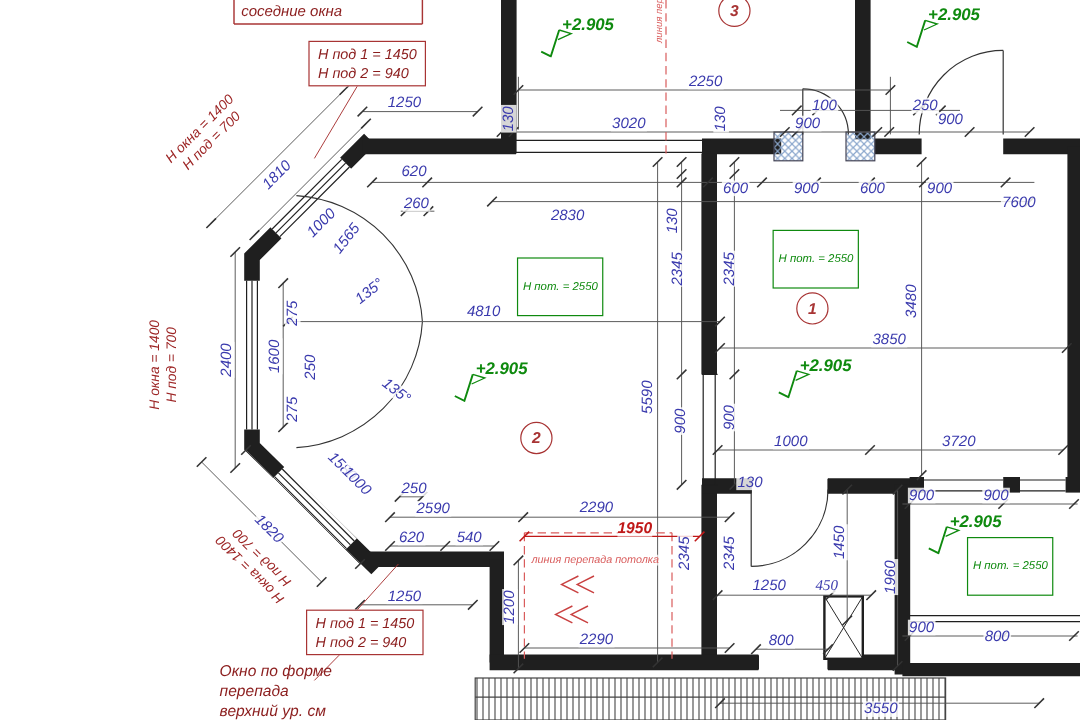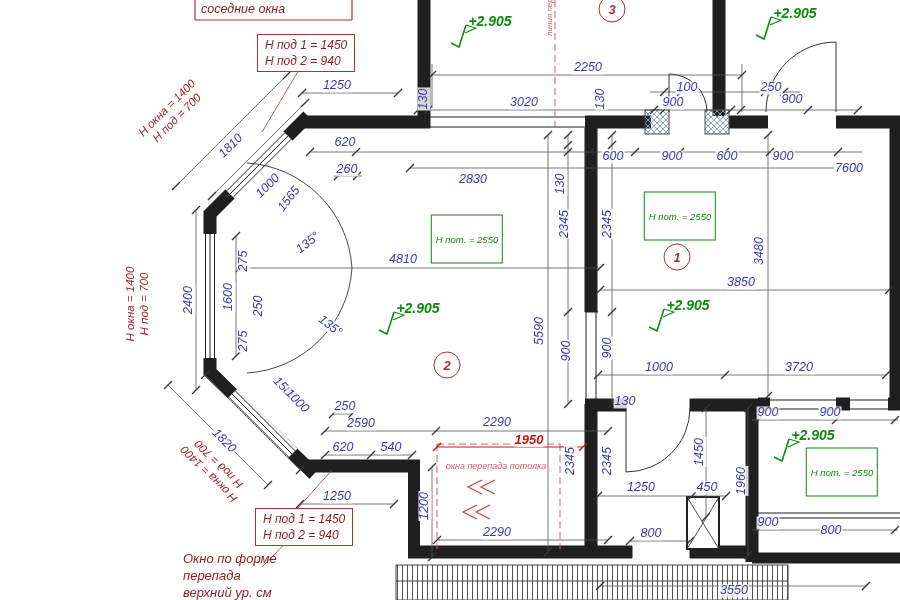--- a/index.html
+++ b/index.html
@@ -323,36 +323,36 @@
       <span class="lbl dim" style="left: 285px; top: 389px; transform: translate(-50%, -50%) rotate(45deg);">1580</span>
       <span class="lbl dim" style="left: 297px; top: 401px; transform: translate(-50%, -50%) rotate(45deg);">1000</span>
       <span class="lbl dim" style="left: 224px; top: 441px; transform: translate(-50%, -50%) rotate(45deg);">1820</span>
       <span class="lbl dim" style="left: 345px; top: 407px; transform: translate(-50%, -50%);">250</span>
       <span class="lbl dim" style="left: 361px; top: 424px; transform: translate(-50%, -50%);">2590</span>
       <span class="lbl dim" style="left: 497px; top: 423px; transform: translate(-50%, -50%);">2290</span>
       <span class="lbl dim" style="left: 343px; top: 448px; transform: translate(-50%, -50%);">620</span>
       <span class="lbl dim" style="left: 391px; top: 448px; transform: translate(-50%, -50%);">540</span>
       <span class="lbl dim" style="left: 625px; top: 402px; transform: translate(-50%, -50%);">130</span>
       <span class="lbl dim" style="left: 641px; top: 488px; transform: translate(-50%, -50%);">1250</span>
-      <span class="lbl dim" style="left: 707px; top: 488px; transform: translate(-50%, -50%);">450</span>
+      <span class="lbl dim" style="left: 689px; top: 488px; transform: translate(-50%, -50%); font-family: Liberation Serif, serif;">450</span>
       <span class="lbl dim" style="left: 700px; top: 452px; transform: translate(-50%, -50%) rotate(-90deg);">1450</span>
       <span class="lbl dim" style="left: 742px; top: 481px; transform: translate(-50%, -50%) rotate(-90deg);">1960</span>
       <span class="lbl dim" style="left: 768px; top: 413px; transform: translate(-50%, -50%);">900</span>
       <span class="lbl dim" style="left: 830px; top: 413px; transform: translate(-50%, -50%);">900</span>
       <span class="lbl dim" style="left: 337px; top: 497px; transform: translate(-50%, -50%);">1250</span>
       <span class="lbl dim" style="left: 425px; top: 506px; transform: translate(-50%, -50%) rotate(-90deg);">1200</span>
       <span class="lbl dim" style="left: 571px; top: 461px; transform: translate(-50%, -50%) rotate(-90deg);">2345</span>
       <span class="lbl dim" style="left: 608px; top: 461px; transform: translate(-50%, -50%) rotate(-90deg);">2345</span>
       <span class="lbl dim" style="left: 497px; top: 533px; transform: translate(-50%, -50%);">2290</span>
       <span class="lbl dim" style="left: 651px; top: 534px; transform: translate(-50%, -50%);">800</span>
       <span class="lbl dim" style="left: 768px; top: 523px; transform: translate(-50%, -50%);">900</span>
       <span class="lbl dim" style="left: 831px; top: 531px; transform: translate(-50%, -50%);">800</span>
       <span class="lbl dim" style="left: 734px; top: 591px; transform: translate(-50%, -50%);">3550</span>
       <span class="lbl dim-red" style="left: 489px; top: 440px; transform: translate(-50%, -50%); margin-left: 40px;">1950</span>
-      <span class="lbl red-small" style="left: 496px; top: 467px; transform: translate(-50%, -50%);">окна перепада потолка</span>
+      <span class="lbl red-small" style="left: 496px; top: 467px; transform: translate(-50%, -50%);">линия перепада потолка</span>
       <span class="lbl red-tiny" style="left: 550px; top: 16px; transform: translate(-50%, -50%) rotate(-90deg);">линия пер.</span>
       <div class="elev" style="left: 490px; top: 20px;"><svg width="30" height="26" viewBox="0 0 30 26">
           <path d="M3 21 L11 25 L18 3" fill="none" stroke="currentColor" stroke-width="1.6"></path>
           <path d="M18 3 L28 6 L17 11" fill="none" stroke="currentColor" stroke-width="1.1"></path>
         </svg><span class="etxt">+2.905</span></div>
       <div class="elev" style="left: 795px; top: 12px;"><svg width="30" height="26" viewBox="0 0 30 26">
           <path d="M3 21 L11 25 L18 3" fill="none" stroke="currentColor" stroke-width="1.6"></path>
           <path d="M18 3 L28 6 L17 11" fill="none" stroke="currentColor" stroke-width="1.1"></path>
         </svg><span class="etxt">+2.905</span></div>
       <div class="elev" style="left: 418px; top: 307px;"><svg width="30" height="26" viewBox="0 0 30 26">

